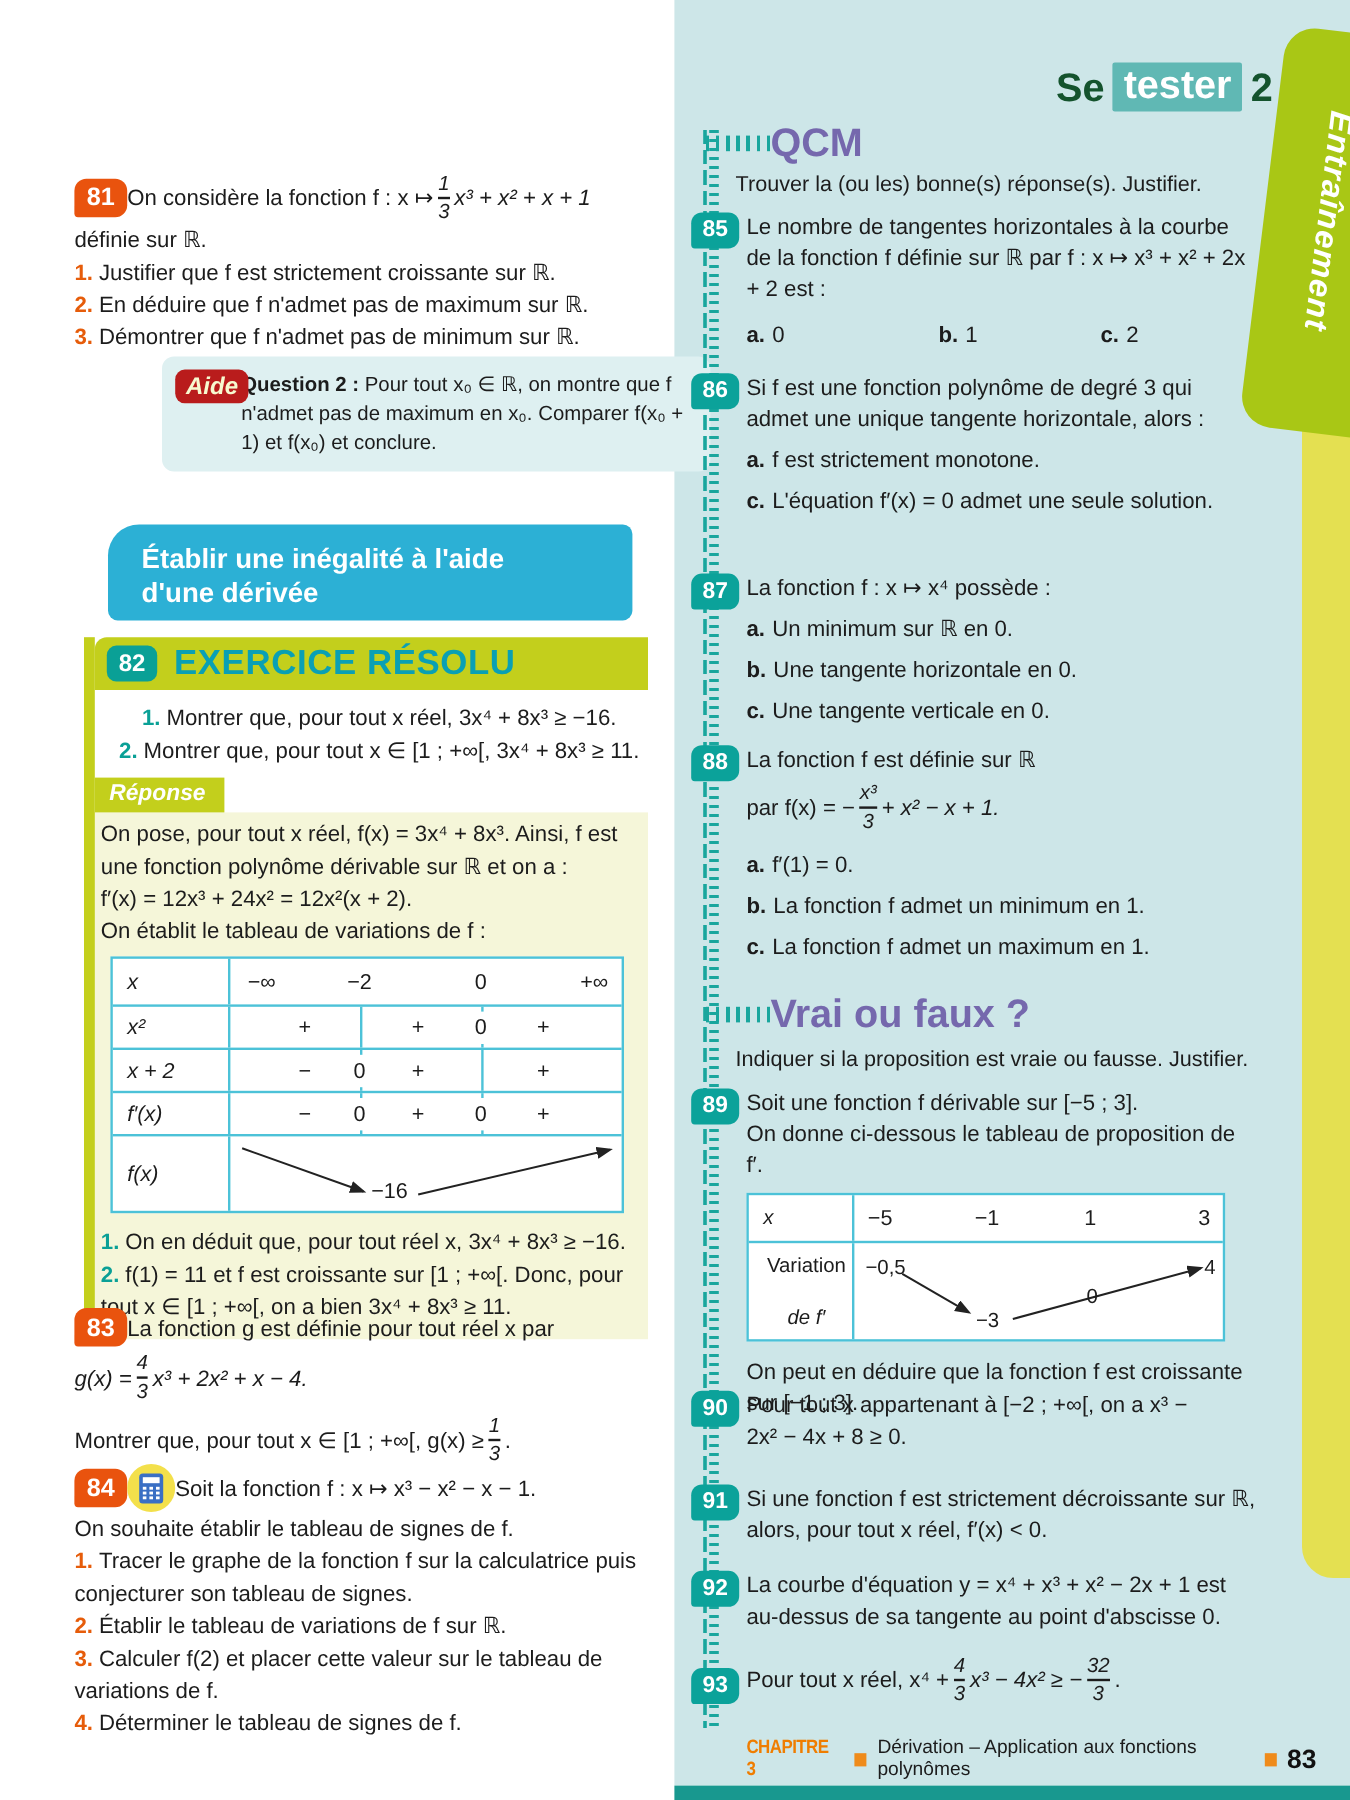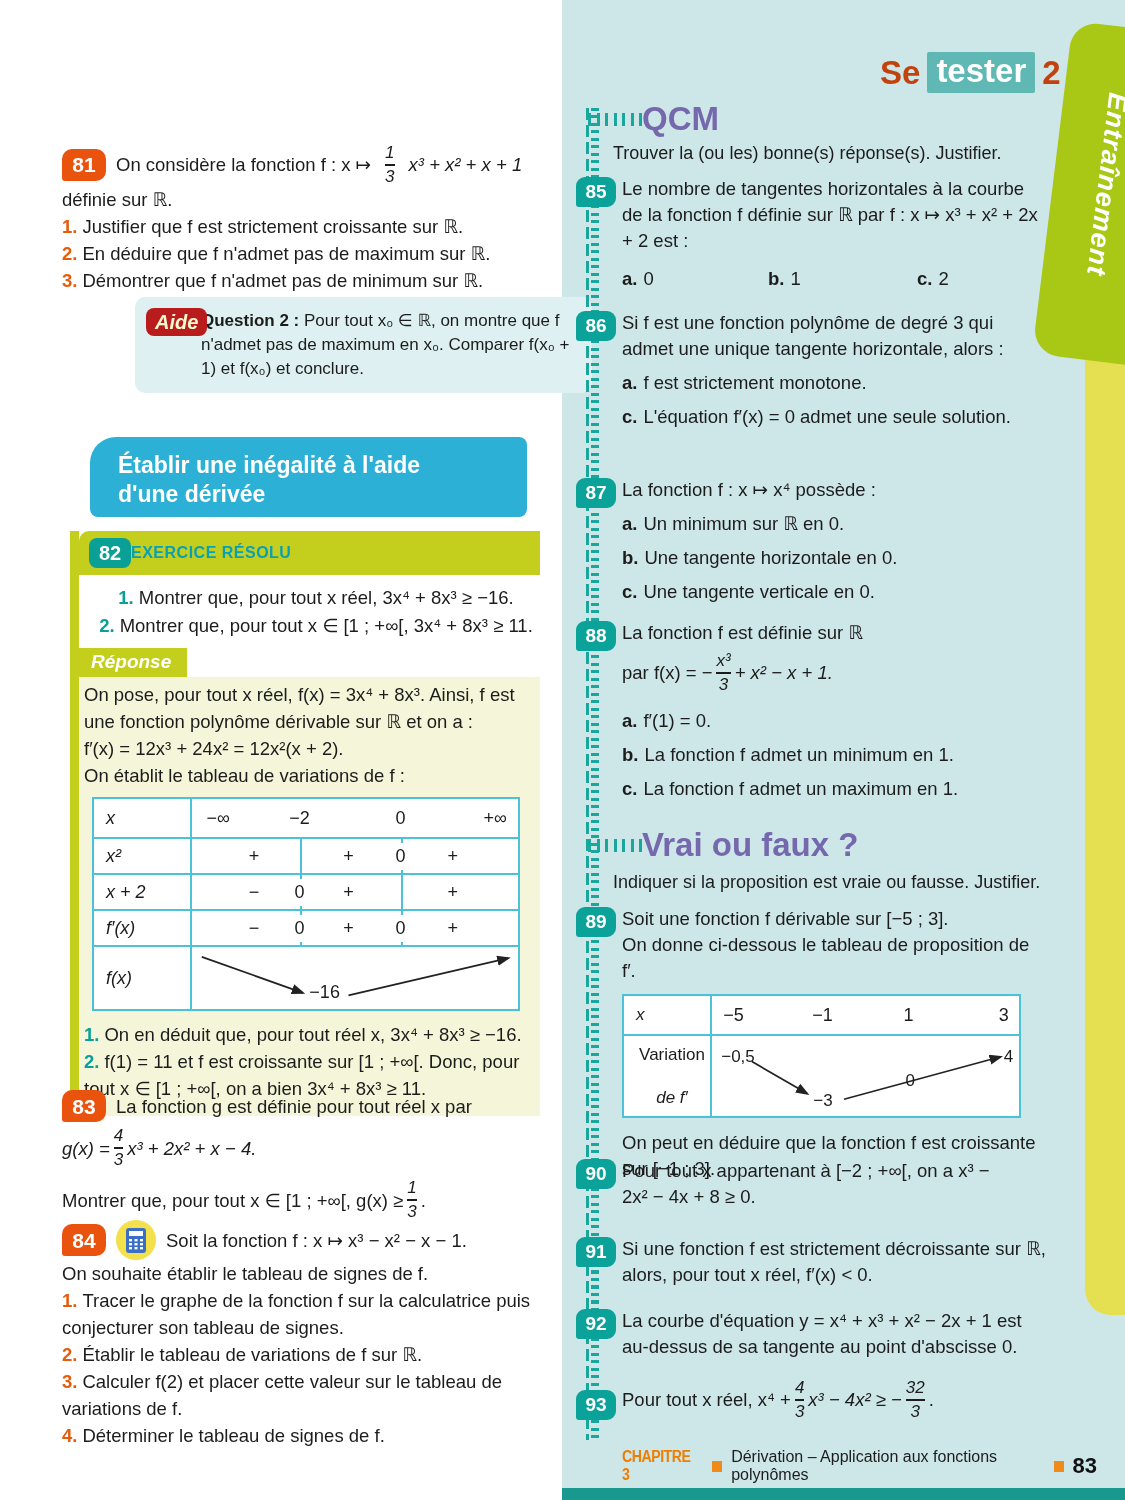--- a/index.html
+++ b/index.html
@@ -18,52 +18,52 @@
           display:flex;align-items:center;justify-content:center;color:#fff;font-weight:bold;}
   .it{font-style:italic;}
   .bold{font-weight:bold;}
   .omark{color:#e65c0a;font-weight:bold;margin-right:5px;}
   .tmark{color:#0aa096;font-weight:bold;margin-right:5px;}
   .frac{display:inline-flex;flex-direction:column;align-items:center;vertical-align:middle;margin:0 4px;line-height:1.15;font-size:17px;font-style:italic;}
   .frac .fbar{align-self:stretch;height:2px;background:#1c1c1c;margin:1px 0;}
   .frow{display:flex;align-items:center;}
   
   .lblock{position:absolute;left:62px;width:478px;font-size:18.5px;line-height:27px;}
-  .exline1{display:flex;align-items:center;gap:10px;}
+  .exline1{display:flex;align-items:center;}
   .aide{position:absolute;left:135px;top:297px;width:379px;background:#def0f1;border-radius:10px;
         padding:12px 12px 12px 66px;font-size:17px;line-height:24px;}
   .aide-badge{position:absolute;left:11px;top:11px;background:#b91c1c;color:#f7fad0;font-weight:bold;font-style:italic;
               font-size:20px;padding:2px 9px;border-radius:8px;}
   .sec-head{position:absolute;left:90px;top:437px;width:409px;height:66px;background:#2cb0d5;border-radius:26px 8px 8px 8px;
             color:#fff;font-weight:bold;font-size:23px;line-height:29px;padding:14px 0 0 28px;}
   .ex82{position:absolute;left:70px;top:531px;width:470px;}
   .ex82::before{content:"";position:absolute;left:0;top:0;bottom:0;width:9px;background:#c3cf1c;}
   .banner{margin-left:9px;height:44px;background:#c3cf1c;border-radius:10px 0 0 0;display:flex;align-items:center;padding-left:10px;}
   .banner .obadge{width:42px;height:30px;background:#0aa096;border-radius:8px;font-size:20px;}
-  .banner-title{color:#0aa0b4;font-weight:bold;font-size:16px;letter-spacing:.5px;}
+  .banner-title{color:#0aa0b4;font-weight:bold;font-size:29px;letter-spacing:.5px;margin-left:14px;}
   .ex82-items{padding:9px 0 8px 22px;font-size:18.5px;line-height:28px;text-align:center;}
   .reponse{display:inline-block;margin-left:9px;background:#c3cf1c;color:#fff;font-weight:bold;font-style:italic;
            font-size:19px;padding:3px 16px 4px 12px;}
   .solution{margin-left:2px;background:#f5f6d9;padding:4px 12px 14px 12px;font-size:18.5px;line-height:27px;}
   
   .vtable{background:#fff;border:2px solid #4cc2d8;margin:8px 0 10px 8px;}
   .vrow{display:flex;border-top:2px solid #4cc2d8;}
   .vrow:first-child{border-top:none;}
   .vlabel{width:98px;border-right:2px solid #4cc2d8;display:flex;align-items:center;padding-left:12px;box-sizing:border-box;font-size:18px;}
   .vvals{position:relative;flex:1;}
   .hv{position:absolute;transform:translateX(-50%);top:50%;margin-top:-13px;font-size:18px;}
   .sg{position:absolute;transform:translateX(-50%);top:4px;font-size:18px;}
   .vline{position:absolute;top:0;bottom:0;width:2px;background:#4cc2d8;}
   .zero{background:#fff;padding:0 3px;z-index:2;}
   .vh{height:38px;} .vs{height:34px;} .vfx{height:62px;}
   .minv{position:absolute;left:36%;bottom:3px;font-size:18px;}
   .concl{margin-top:4px;}
   
   .se-tester{position:absolute;top:52px;left:880px;display:flex;align-items:center;gap:7px;font-weight:bold;font-size:33px;}
-  .se-c{color:#c2410c;}
+  .se-c{color:#14532d;}
   .se-box{background:#60b8b4;color:#fff;padding:0 9px 3px 9px;border-radius:2px;}
   .hdr{position:absolute;left:588px;display:flex;align-items:center;}
   .ticks{display:inline-block;width:54px;height:13px;background:repeating-linear-gradient(90deg,#19a69d 0 3px,transparent 3px 8.5px);}
   .hdr-title{color:#7568ad;font-weight:bold;font-size:33px;}
   .subt{position:absolute;left:613px;font-size:18px;}
   .zipper{position:absolute;left:586px;top:108px;height:1332px;width:13px;}
   .zipper::before{content:"";position:absolute;left:0;top:0;bottom:0;width:3px;
       background:repeating-linear-gradient(#19a69d 0 12px,transparent 12px 17px);}
   .zipper::after{content:"";position:absolute;left:5px;top:0;bottom:0;width:8px;
       background:repeating-linear-gradient(#19a69d 0 3px,transparent 3px 7.5px);}
@@ -275,21 +275,21 @@
     <span class="ticks"></span>
     <span class="hdr-title">QCM</span>
   </div>
   <div class="subt" style="top:143px;">Trouver la (ou les) bonne(s) réponse(s). Justifier.</div>
 
   <div class="tbadge" style="top:177px;">85</div>
   <div class="rblock" style="top:176px;">
     <div>Le nombre de tangentes horizontales à la courbe de la fonction f définie sur ℝ par f : x ↦ x³ + x² + 2x + 2 est :</div>
     <div class="opt-row">
       <span class="o" style="left:0"><span class="opt-letter">a.</span><span>0</span></span>
-      <span class="o" style="left:146px"><span class="opt-letter">b.</span><span>1</span></span>
+      <span class="o" style="left:160px"><span class="opt-letter">b.</span><span>1</span></span>
       <span class="o" style="left:295px"><span class="opt-letter">c.</span><span>2</span></span>
     </div>
   </div>
 
   <div class="tbadge" style="top:311px;">86</div>
   <div class="rblock" style="top:310px;">
     <div>Si f est une fonction polynôme de degré 3 qui admet une unique tangente horizontale, alors :</div>
     <div class="opt"><span class="opt-letter">a.</span><span>f est strictement monotone.</span></div>
     <div class="opt"><span class="opt-letter">c.</span><span>L'équation f′(x) = 0 admet une seule solution.</span></div>
   </div>

